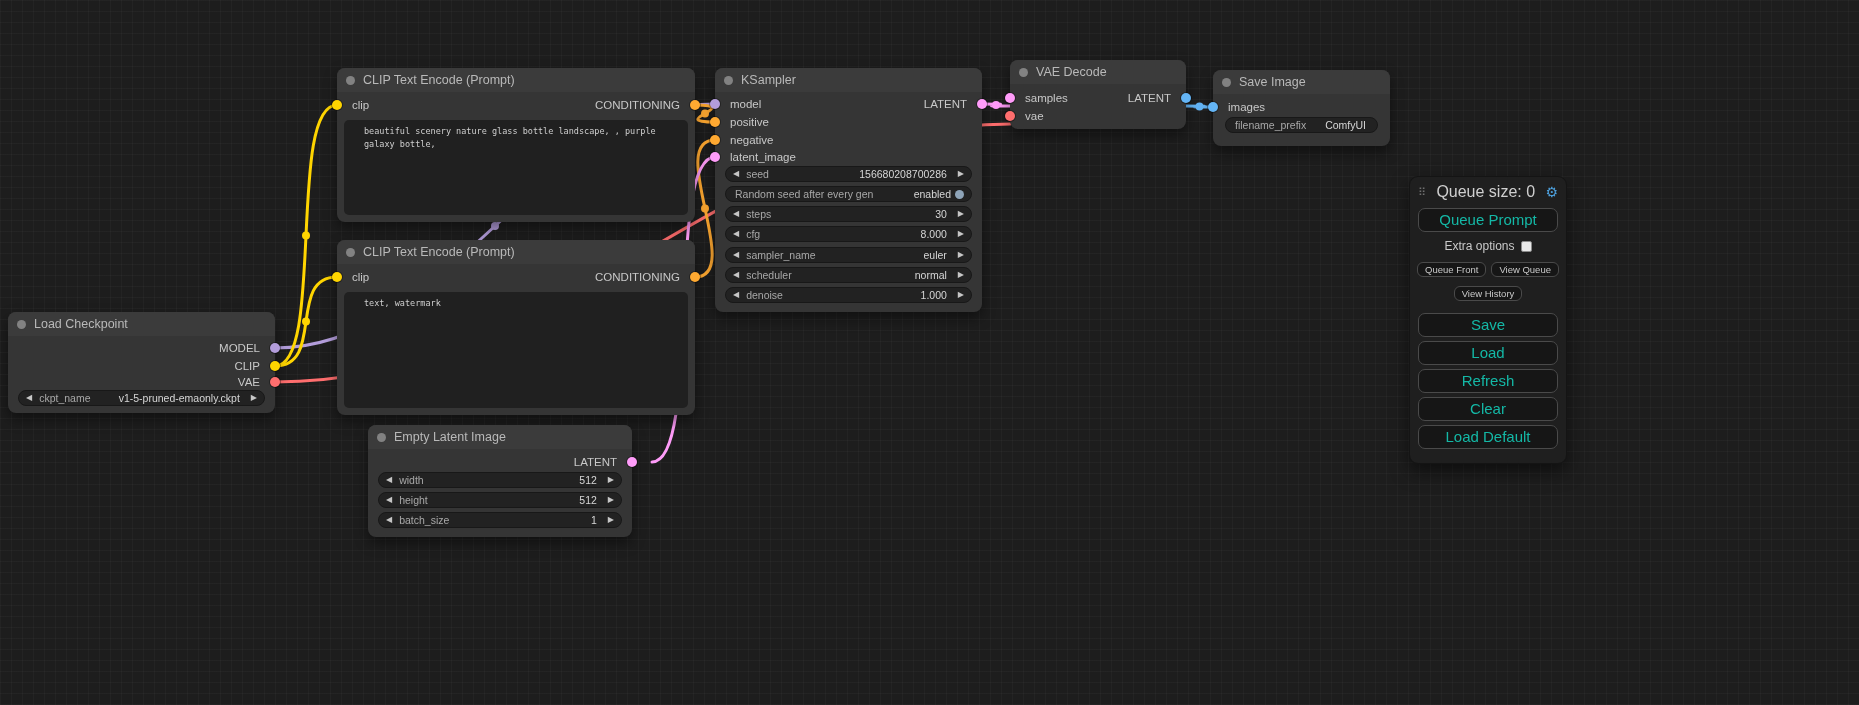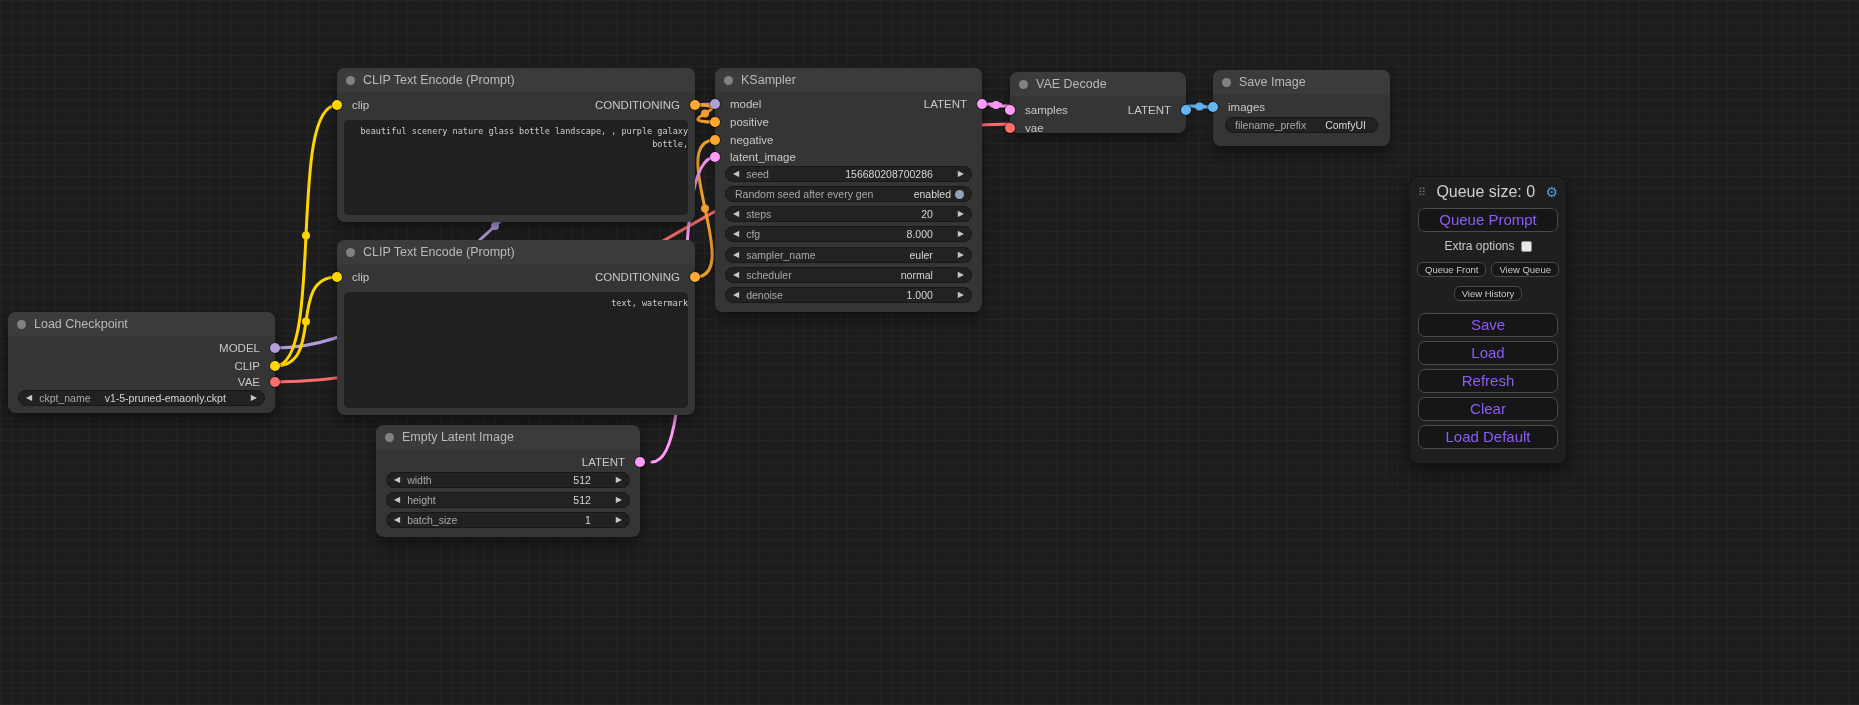--- a/index.html
+++ b/index.html
@@ -23,39 +23,39 @@
   .slot .dot{position:absolute;top:2px;width:10px;height:10px;border-radius:50%;background:#888;
         box-shadow:0 0 0 1px rgba(0,0,0,.35);}
   .slot.in .dot{left:-5px;}
   .slot.out .dot{right:-5px;}
 
   .widget{position:absolute;left:10px;right:10px;height:16px;background:#222;border:1px solid #181818;
         border-radius:9px;display:flex;align-items:center;padding:0 7px;box-sizing:border-box;
         font-size:10.5px;color:#a8a8a8;}
   .widget .arrow{flex:0 0 auto;font-size:8px;color:#c6c6c6;line-height:16px;}
   .widget .wname{flex:0 0 auto;margin-left:7px;}
-  .widget .wvalue{flex:1 1 auto;text-align:right;margin-right:25px;color:#d6d6d6;}
+  .widget .wvalue{flex:1 1 auto;text-align:right;margin-right:11px;color:#d6d6d6;}
   .widget.noarrow .wname{margin-left:2px;}
   .widget.noarrow .wvalue{margin-right:4px;}
   .toggle-dot{flex:0 0 auto;width:9px;height:9px;border-radius:50%;background:#8ea4b8;}
 
   .prompt-box{position:absolute;left:7px;right:7px;bottom:7px;background:#202020;border-radius:5px;
-        padding:5px 0;box-sizing:border-box;font-family:"DejaVu Sans Mono",monospace;
-        font-size:8.5px;line-height:1.5;color:#cfcfcf;white-space:pre-wrap;word-break:break-word;text-align:right;}
+        padding:5px 20px;box-sizing:border-box;font-family:"DejaVu Sans Mono",monospace;
+        font-size:8.5px;line-height:1.5;color:#cfcfcf;white-space:pre-wrap;word-break:break-word;}
 
   #queue-panel{position:absolute;z-index:5;left:1409px;top:176px;width:158px;background:#1f1f1f;
         border:1px solid #141414;border-radius:9px;box-shadow:0 8px 18px rgba(0,0,0,.5);
         padding:6px 0 10px;box-sizing:border-box;}
   .qp-header{display:flex;align-items:center;padding:0 8px 3px;}
   .drag-handle{color:#6f6f6f;font-size:11px;cursor:grab;}
   .queue-size{flex:1;text-align:center;font-size:16px;color:#cfcfcf;}
   .gear{color:#4da0dd;font-size:14px;cursor:pointer;line-height:1;}
   button{font-family:"Liberation Sans",sans-serif;cursor:pointer;}
   .qp-big,.qp-btn{display:block;width:140px;margin:4px auto;background:#161616;border:1px solid #4a4a4a;
-        border-radius:7px;color:#8b5cf6;font-size:15px;padding:2px 0 3px;}
+        border-radius:7px;color:#14b8a6;font-size:15px;padding:2px 0 3px;}
   .qp-btn.first{margin-top:12px;}
   .extra-row{display:flex;align-items:center;justify-content:center;gap:6px;margin:7px 0 3px;
         font-size:12px;color:#c9c9c9;}
   .checkbox{width:11px;height:11px;background:#e9e9e9;border:1px solid #8a8a8a;border-radius:2px;box-sizing:border-box;}
   .small-row{display:flex;justify-content:center;gap:5px;margin:9px 0;}
   .qp-small{background:#161616;border:1px solid #4a4a4a;border-radius:6px;color:#c9c9c9;
         font-size:9.5px;padding:1px 7px;}
 </style>
 </head>
 <body>
@@ -132,21 +132,21 @@
       <span class="dot" style="background: rgb(255, 213, 0);"></span>
       <span>clip</span>
     </div>
     <div class="slot out" style="top:30px">
       <span>CONDITIONING</span>
       <span class="dot" style="background: rgb(255, 169, 49);"></span>
     </div>
     <div class="prompt-box" style="top:52px">text, watermark</div>
   </div>
 
-  <div class="node" style="left:376px;top:425px;width:264px;height:112px">
+  <div class="node" style="left:368px;top:425px;width:264px;height:112px">
     <div class="node-title">
       <span class="collapse-dot"></span>
       <span>Empty Latent Image</span>
     </div>
     <div class="slot out" style="top:30px">
       <span>LATENT</span>
       <span class="dot" style="background: rgb(255, 156, 249);"></span>
     </div>
     <div class="widget" style="top:47px">
       <span class="arrow">◀</span>
@@ -200,21 +200,21 @@
       <span class="arrow">▶</span>
     </div>
     <div class="widget noarrow" style="top:118px">
       <span class="wname">Random seed after every gen</span>
       <span class="wvalue">enabled</span>
       <span class="toggle-dot"></span>
     </div>
     <div class="widget" style="top:138px">
       <span class="arrow">◀</span>
       <span class="wname">steps</span>
-      <span class="wvalue">20</span>
+      <span class="wvalue">30</span>
       <span class="arrow">▶</span>
     </div>
     <div class="widget" style="top:158px">
       <span class="arrow">◀</span>
       <span class="wname">cfg</span>
       <span class="wvalue">8.000</span>
       <span class="arrow">▶</span>
     </div>
     <div class="widget" style="top:179px">
       <span class="arrow">◀</span>
@@ -229,21 +229,21 @@
       <span class="arrow">▶</span>
     </div>
     <div class="widget" style="top:219px">
       <span class="arrow">◀</span>
       <span class="wname">denoise</span>
       <span class="wvalue">1.000</span>
       <span class="arrow">▶</span>
     </div>
   </div>
 
-  <div class="node" style="left:1010px;top:72px;width:176px;height:61px">
+  <div class="node" style="left:1010px;top:60px;width:176px;height:69px">
     <div class="node-title">
       <span class="collapse-dot"></span>
       <span>VAE Decode</span>
     </div>
     <div class="slot in" style="top:31px">
       <span class="dot" style="background: rgb(255, 156, 249);"></span>
       <span>samples</span>
     </div>
     <div class="slot in" style="top:49px">
       <span class="dot" style="background: rgb(255, 110, 110);"></span>

